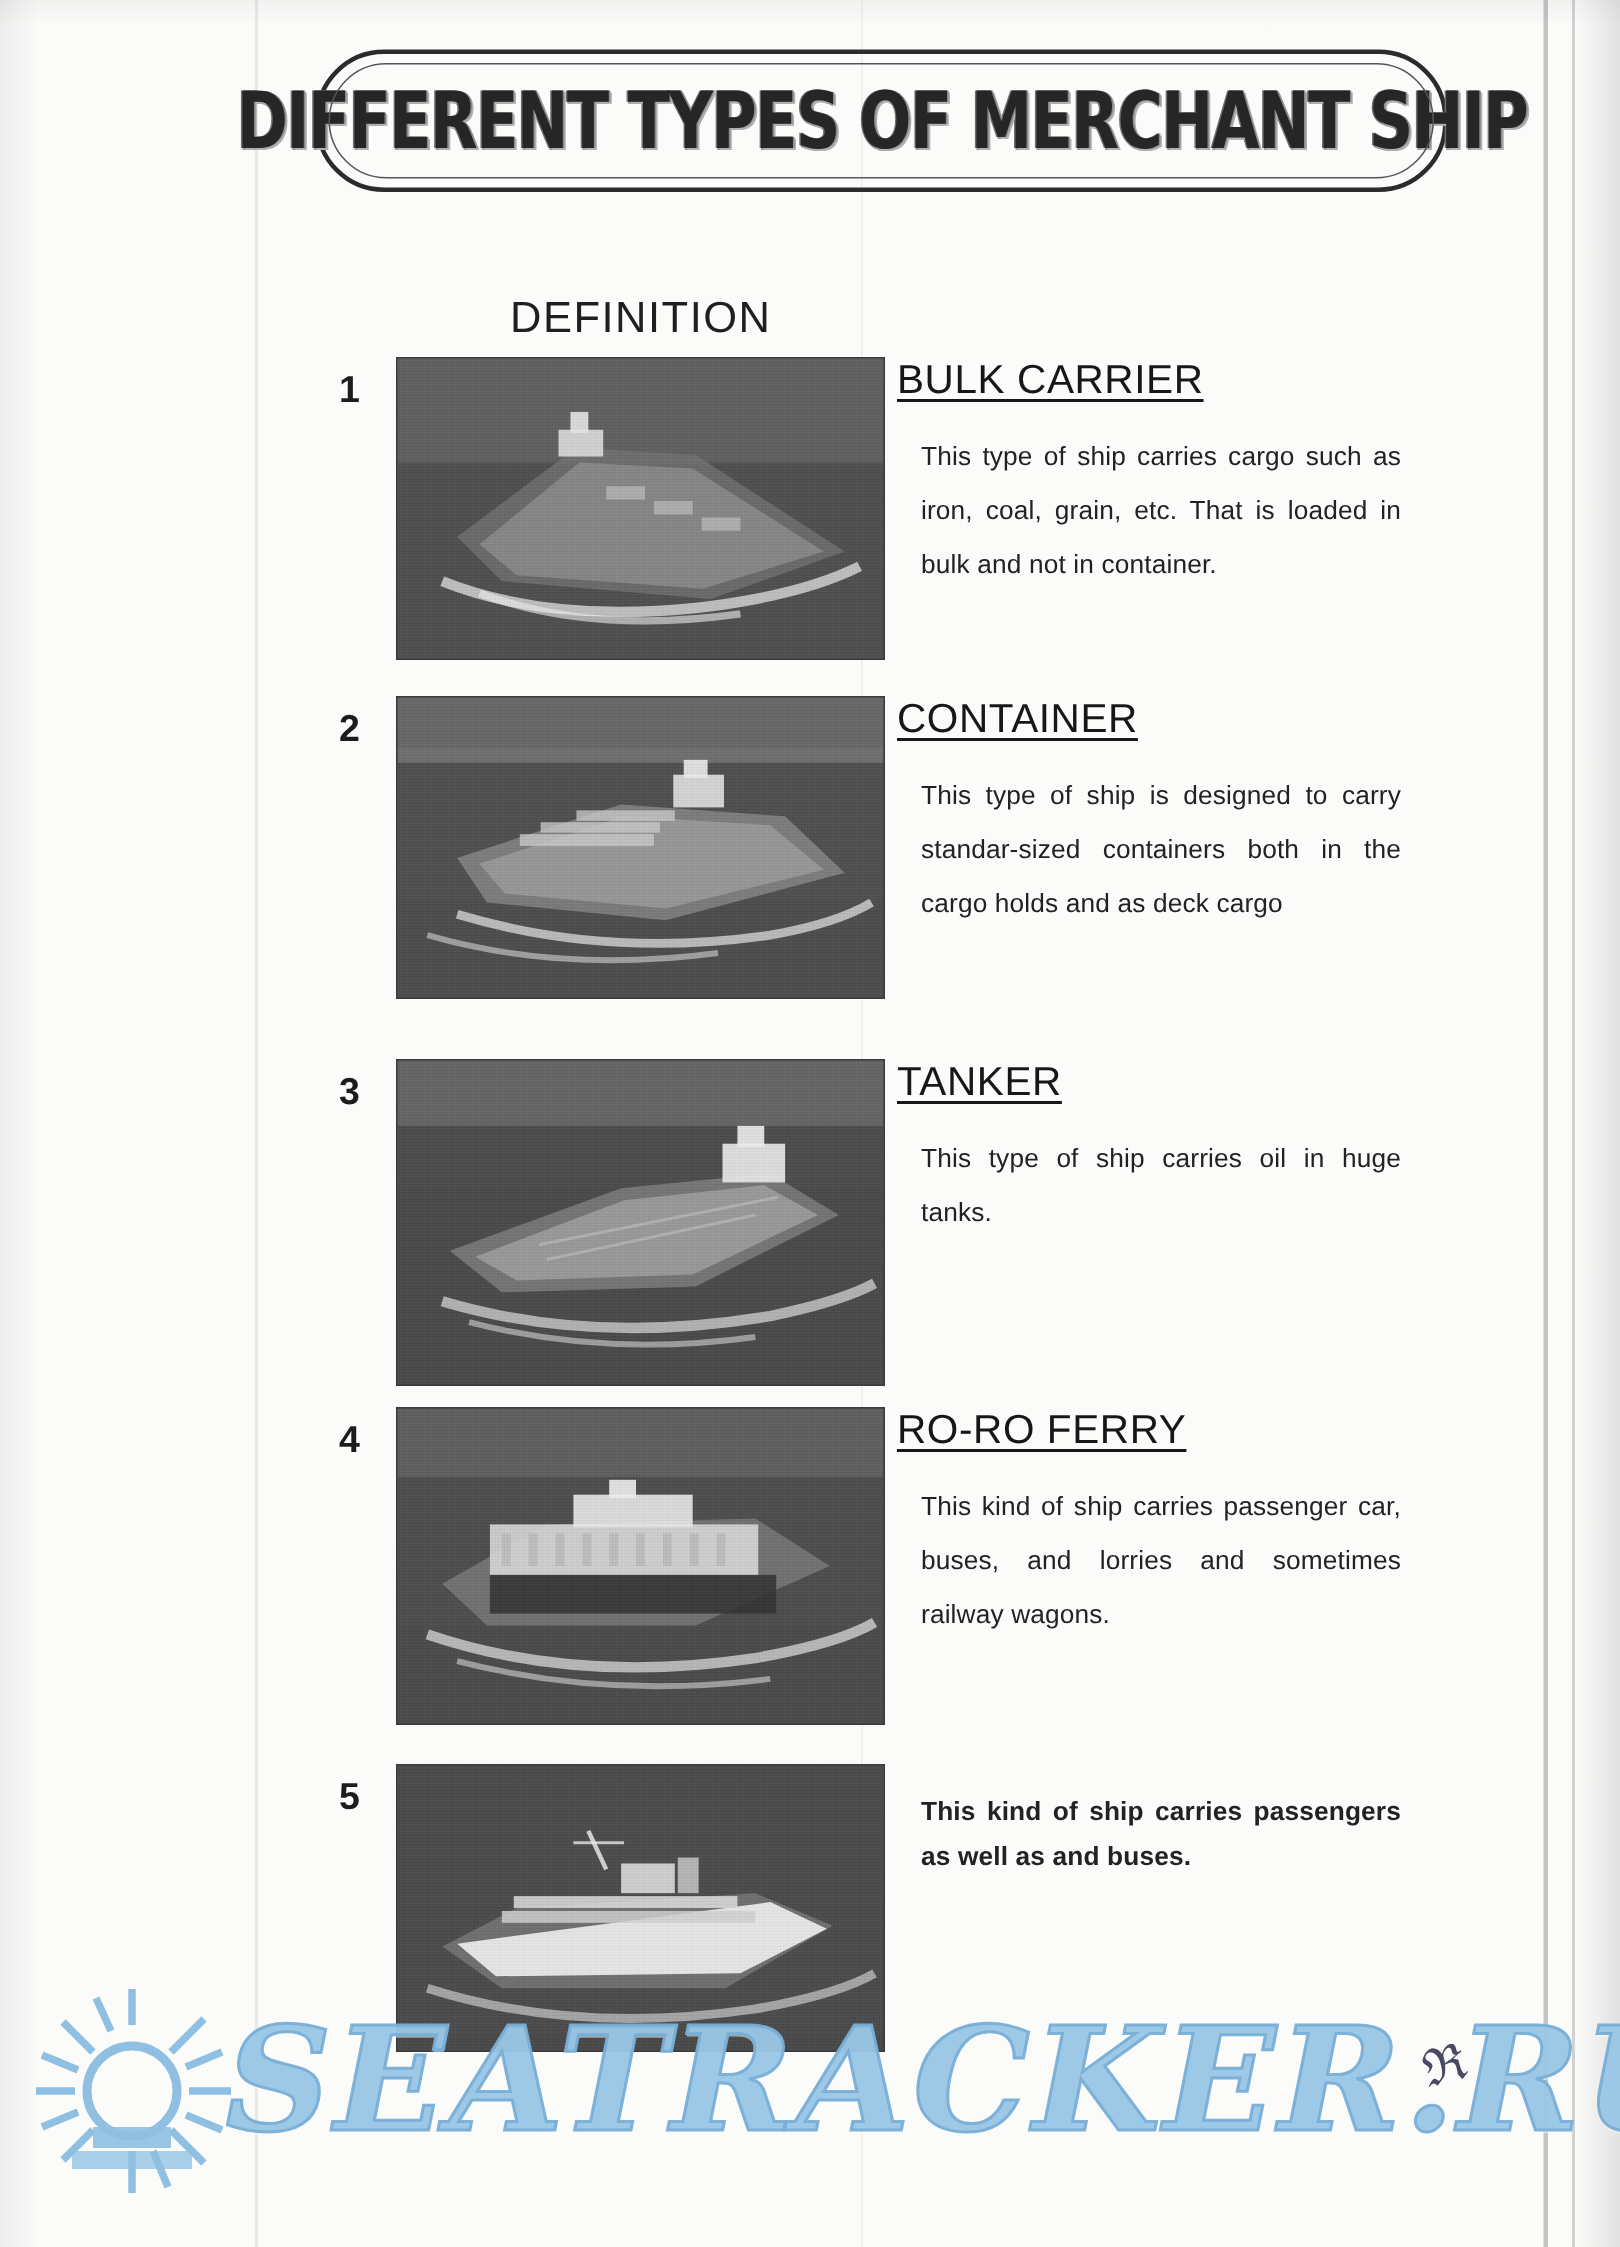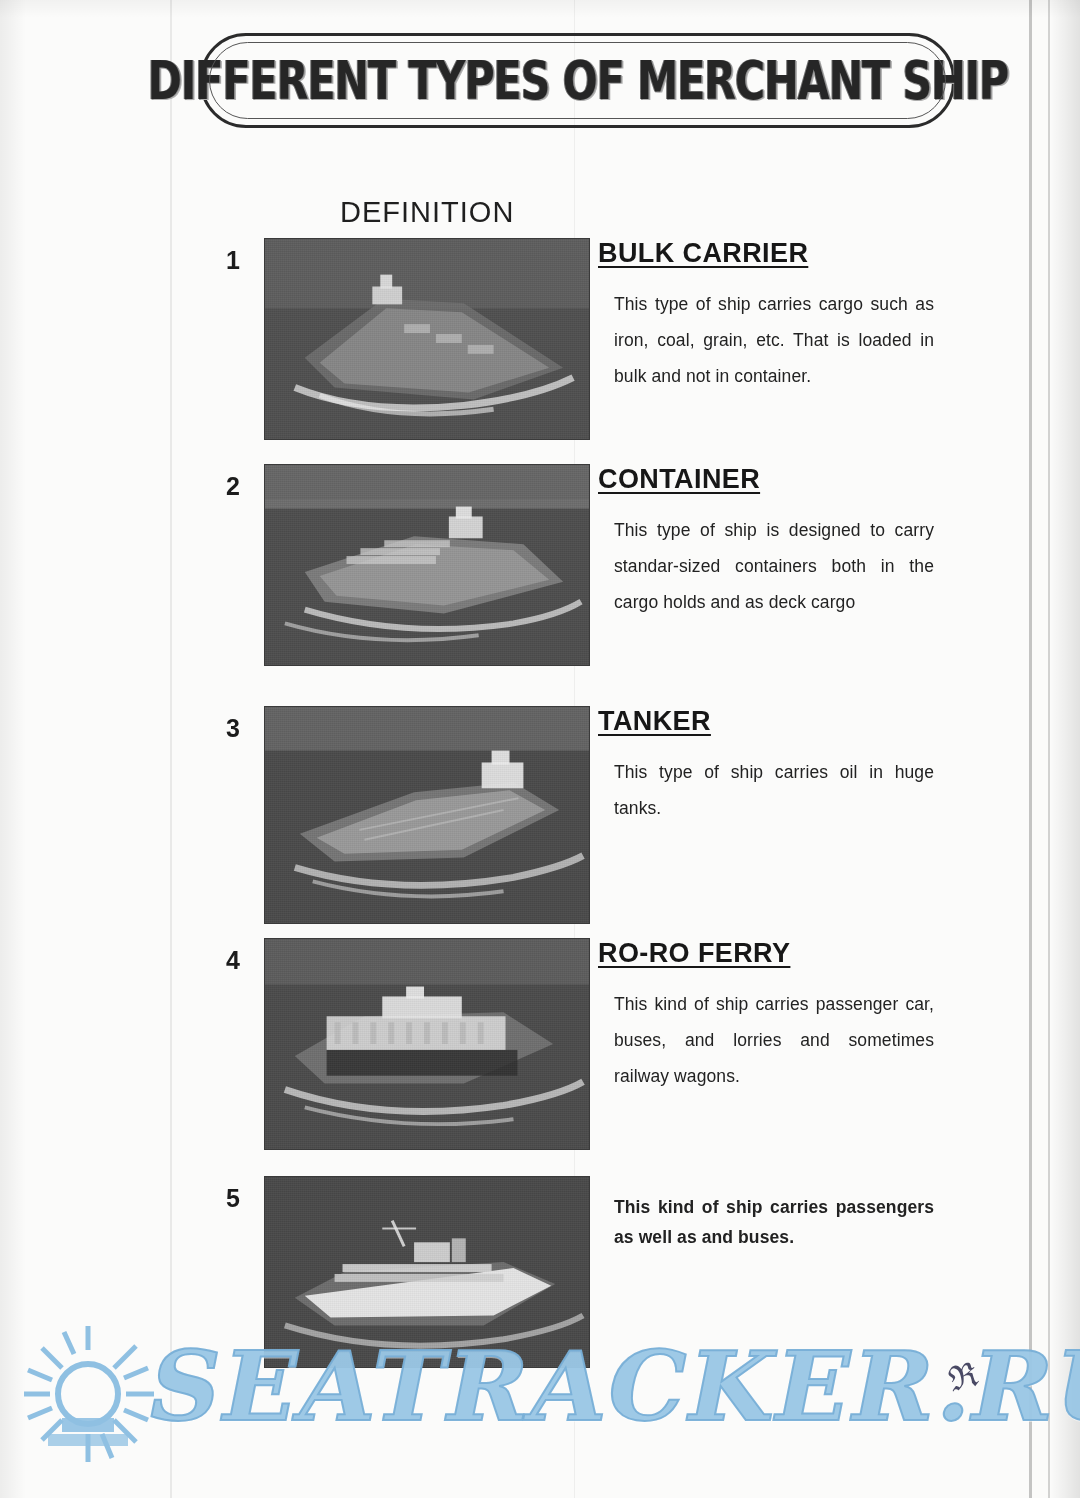--- a/index.html
+++ b/index.html
@@ -52,21 +52,21 @@
   .scan-shadow-right {
     position: absolute;
     right: 0; top: 0; bottom: 0;
     width: 30px;
     background: linear-gradient(90deg, rgba(0,0,0,0.0), rgba(0,0,0,0.10));
   }
 
   
   .title-banner {
     position: absolute;
-    left: 200px;
+    left: 210px;
     top: 33px;
     width: 755px;
     height: 95px;
     border: 3px solid #2b2b2b;
     border-radius: 46px;
     box-sizing: border-box;
     display: flex;
     align-items: center;
     justify-content: center;
     background: transparent;
@@ -146,21 +146,21 @@
       repeating-linear-gradient(90deg, rgba(255,255,255,0.04) 0 1px, rgba(0,0,0,0.04) 1px 2px);
   }
   .txt-col {
     position: absolute;
     left: 382px;
     top: 0;
     width: 352px;
   }
   .ship-title {
     font-size: 27px;
-    font-weight: bold;
+    font-weight: normal;
     letter-spacing: 0.4px;
     text-decoration: underline;
     text-underline-offset: 4px;
     color: #171717;
     margin: 0 0 14px 0;
     line-height: 1.18;
   }
   .ship-desc {
     font-size: 17.5px;
     line-height: 2.06;

